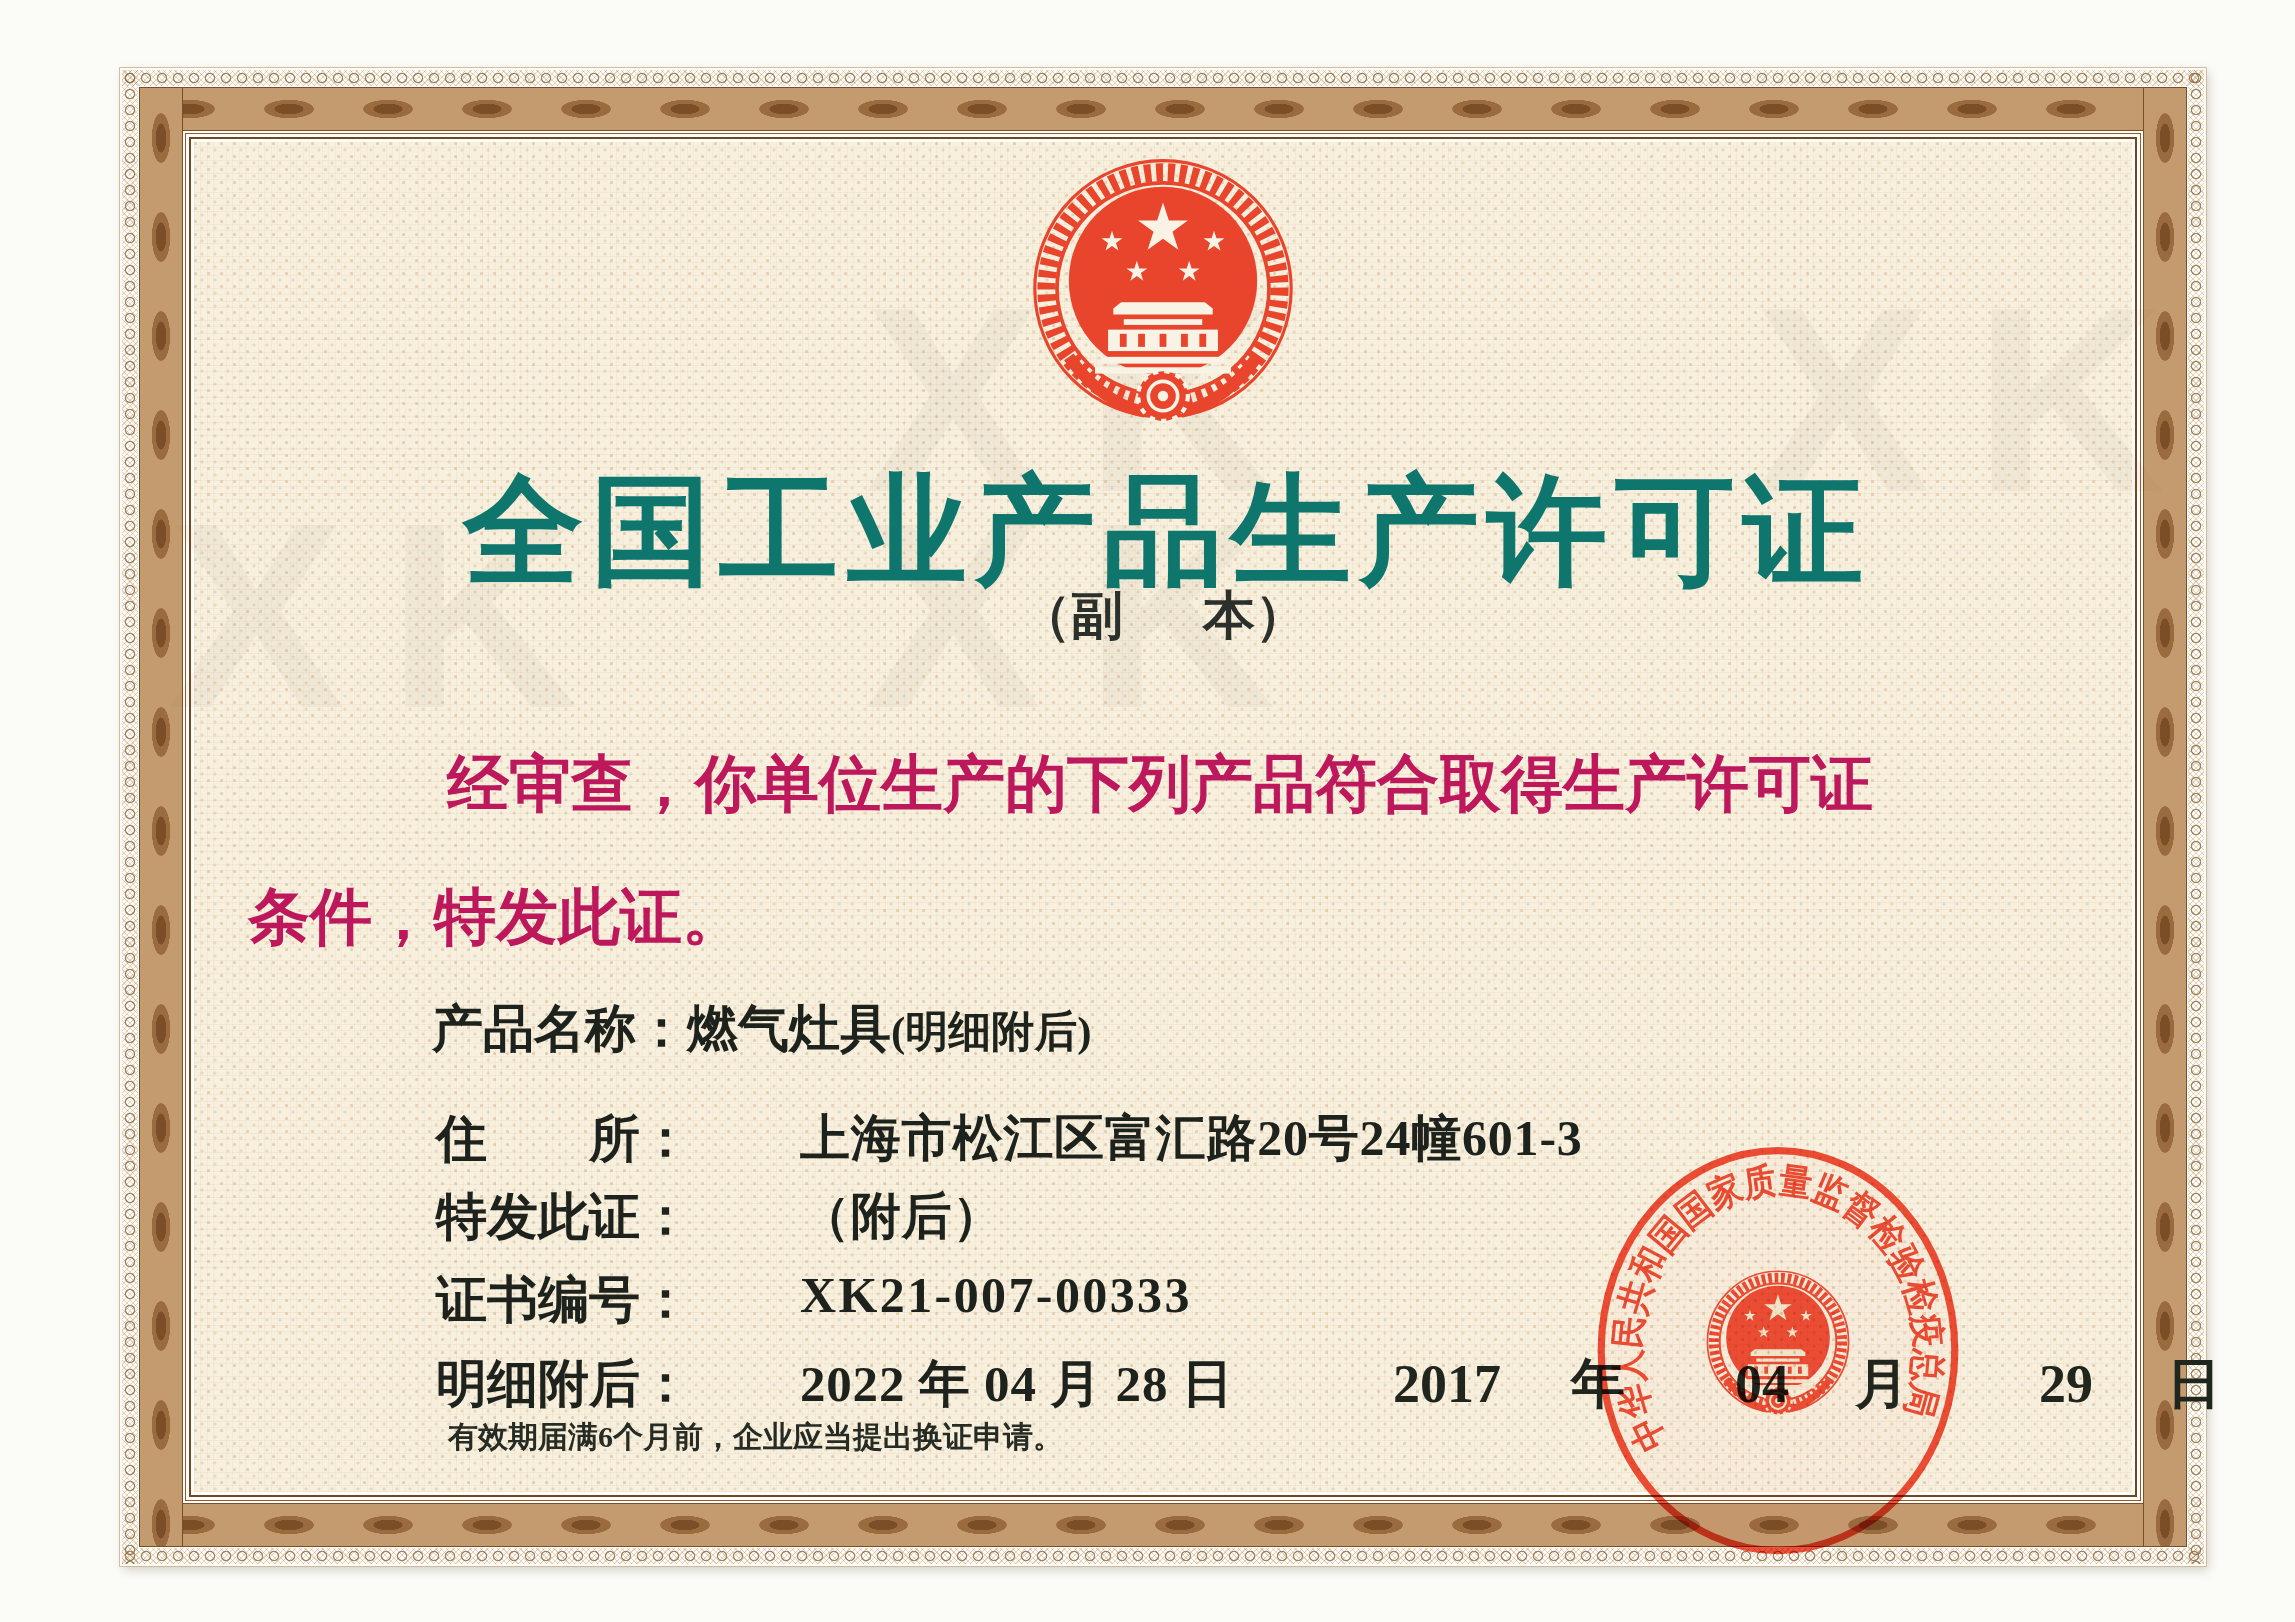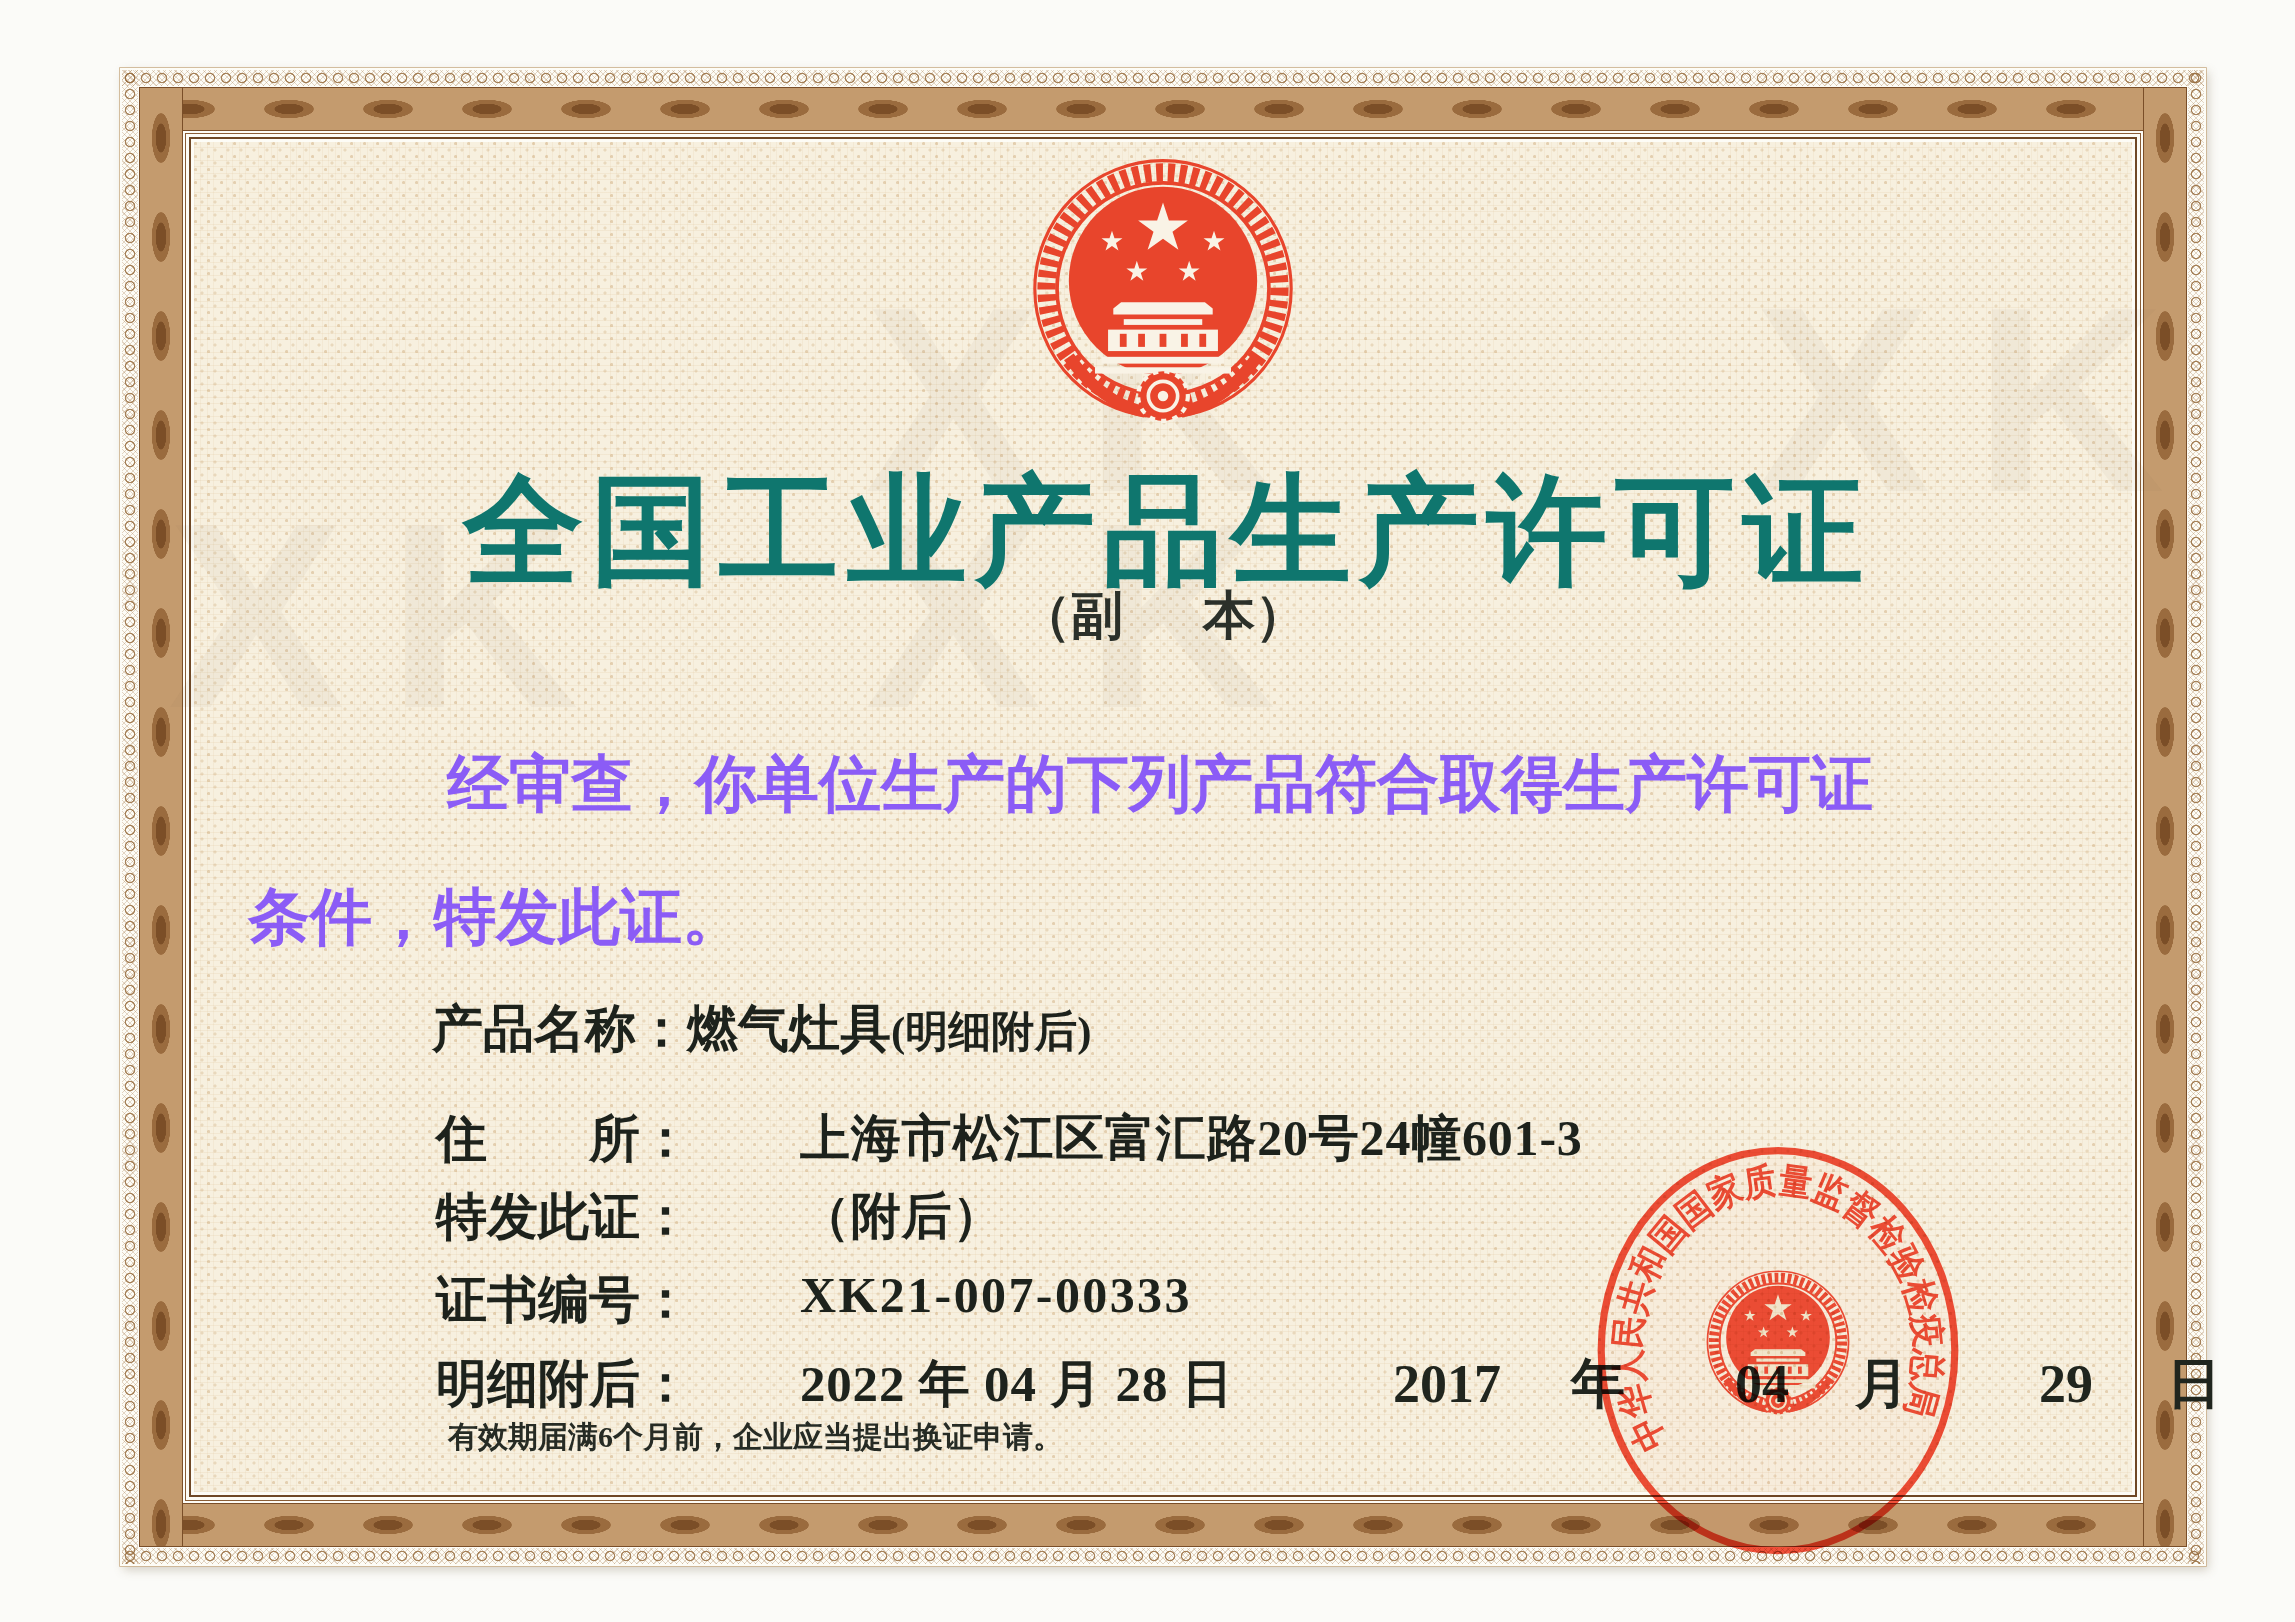--- a/index.html
+++ b/index.html
@@ -53,21 +53,21 @@
       color:rgba(108,98,86,.05); line-height:1; user-select:none;}
   .emblem-wrap{position:absolute; left:909px; top:90px; width:268px; height:293px; color:#e8452c;}
   .emblem-wrap svg{width:100%; height:100%; display:block;}
   .title{position:absolute; left:0; right:0; top:383px; text-align:center; text-indent:8px;
          font-size:120px; font-weight:bold; letter-spacing:8px; color:#0f766e; white-space:nowrap;}
   .subtitle{position:absolute; left:0; right:0; top:513px; text-align:center;
             font-size:52px; font-weight:bold; color:#2b302a; white-space:nowrap;font-family:Liberation Serif, serif;}
   .subtitle .sp{display:inline-block; width:80px;}
   .company{position:absolute; left:274px; top:602px; font-size:53px; font-weight:bold;
            letter-spacing:9.6px; color:#1d221c; white-space:nowrap;}
-  .body-line{position:absolute; font-size:62px; font-weight:bold; color:#8b5cf6; white-space:nowrap;}
+  .body-line{position:absolute; font-size:62px; font-weight:bold; color:#be185d; white-space:nowrap;}
   .body1{left:327px; top:674px;}
   .body2{left:128px; top:807px;}
   .row{position:absolute; white-space:nowrap; color:#1d221c; font-weight:bold;}
   .row-product{left:312px; top:927px; font-size:51px;}
   .row-product .note{font-size:43px;}
   .field{left:316px; width:1602px; font-size:51px;}
   .field .value{position:absolute; left:364px; top:0; font-size:50px; letter-spacing:0.8px;}
   .f-zhusuo{top:1037px;} .f-dizhi{top:1115px;} .f-bianhao{top:1198px;} .f-youxiao{top:1282px;}
   .f-bianhao .value{letter-spacing:2.4px;}
   .f-youxiao .value{font-size:51px;}

